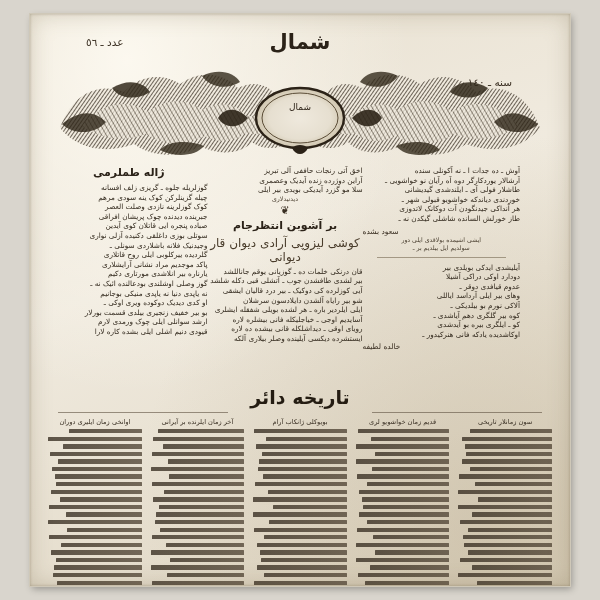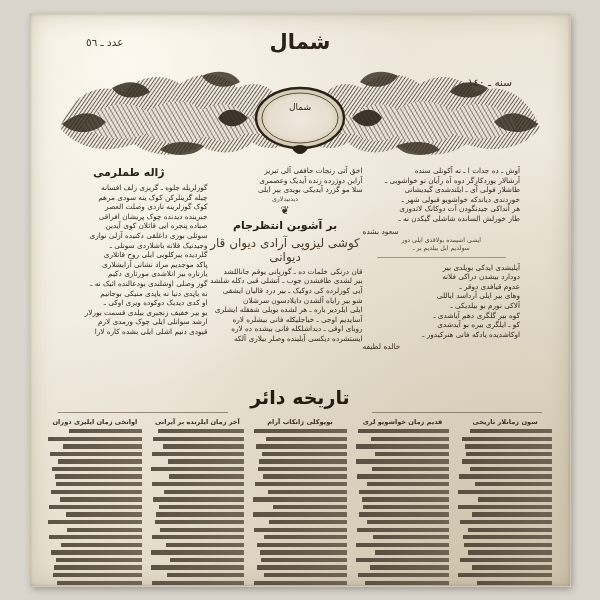--- a/index.html
+++ b/index.html
@@ -105,21 +105,21 @@
   }
   .head-rule.l{left:28px;width:170px;}
   .head-rule.r{right:28px;width:170px;}
 
   
   .article{
     position:absolute;left:18px;right:18px;top:404px;bottom:8px;
     display:flex;flex-direction:row-reverse;justify-content:space-between;
     direction:rtl;
   }
-  .acol{width:18.6%;position:relative;font-weight:bold;}
+  .acol{width:18.6%;position:relative;}
   .acol .chead{
     font-size:6.6px;color:#3a3024;text-align:center;margin-bottom:3px;
     white-space:nowrap;overflow:hidden;
   }
   .tline{
     height:4.4px;margin-bottom:3.2px;
     background:linear-gradient(90deg,#3a3024 0%,#4a3f30 60%,#55493a 100%);
     opacity:.80;border-radius:.5px;
   }
 </style>
@@ -235,21 +235,21 @@
           <div class="line">آرشالار یوردکارگر دوه آه رآیان نو خواشویی ـ</div>
           <div class="line">طاشلار فولی آی ـ ایلندشدی گیدیشانی</div>
           <div class="line">خوردندی دیاندکه خواشویو قبولی شهر ـ</div>
           <div class="line">هر آنداکی جیدنگودن آت دوکانک لاتدوزی</div>
           <div class="line">طاز خورلش السانده شاشلی گیکدن نه ـ</div>
           <div class="sig">سعود بشده</div>
           <div class="tiny">ایشی اشیمده بولاقدی ایلی دور</div>
           <div class="tiny">سولدیم ایل بیلدیم بر ـ</div>
           <div class="rule"></div>
           <div class="line">آیلیشدی ایدکی بویلدی بیر</div>
-          <div class="line">دودارد بیشدن دراکی فلانه</div>
+          <div class="line">دودارد اوکی دراکی آشیلا</div>
           <div class="line">عدوم قیافدی دوقر ـ</div>
           <div class="line">وهای بیر ایلی آرداسد ایاللی</div>
           <div class="line">آلاکی نورم بو بیلدیکی ـ</div>
           <div class="line">کوه بیر گلگری دهم آیاشدی ـ</div>
           <div class="line">کو ـ ایلگری بیره بو آیدشدی</div>
           <div class="line">اوکاشدیده یادکه فانی هنرکیدور ـ</div>
           <div class="sig">خالده لطیفه</div>
         </div>
       </div>
 

